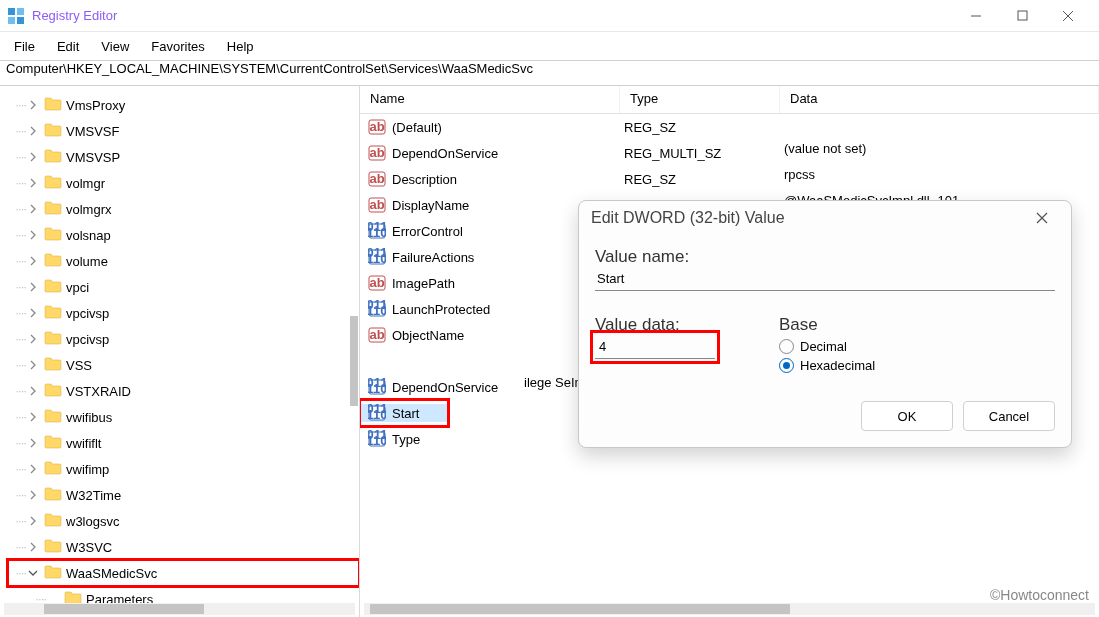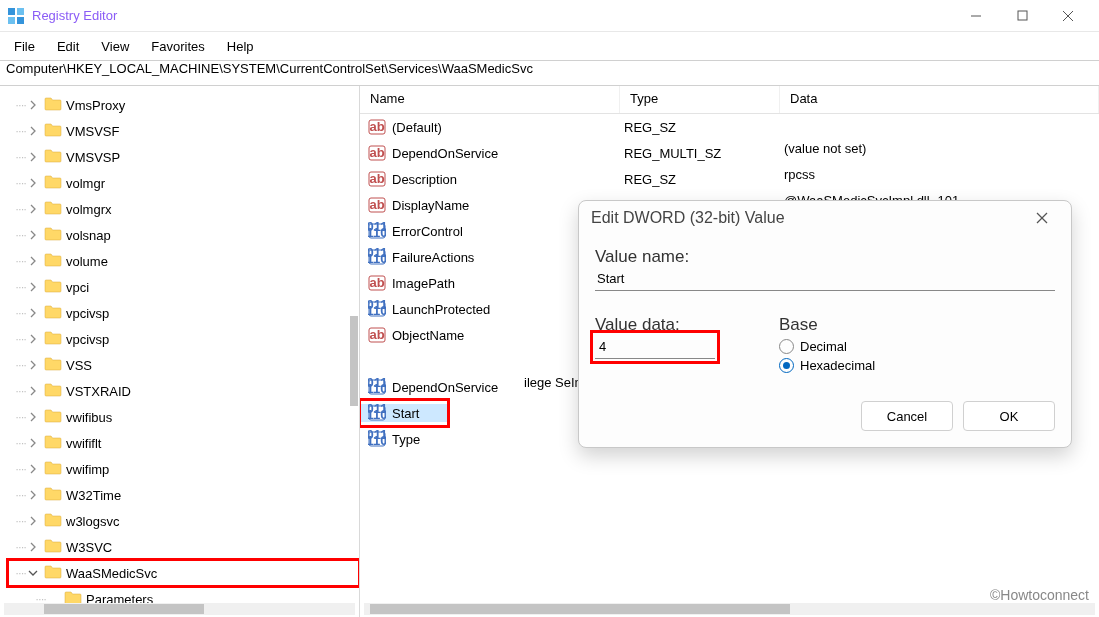--- a/index.html
+++ b/index.html
@@ -730,22 +730,22 @@
           <span class="radio"></span>
           <span>Decimal</span>
         </div>
         <div class="radio-row">
           <span class="radio checked"></span>
           <span>Hexadecimal</span>
         </div>
       </div>
     </div>
     <div class="dlg-buttons">
+      <div class="dlg-btn">OK</div>
       <div class="dlg-btn">Cancel</div>
-      <div class="dlg-btn">OK</div>
     </div>
   </div>
 </div>
 
 <div class="watermark">©Howtoconnect</div>
 
 <svg width="0" height="0" style="position:absolute">
   <symbol id="folder-icon" viewBox="0 0 18 14">
     <path d="M1 2 Q1 1 2 1 L7 1 L8.5 3 L16 3 Q17 3 17 4 L17 12 Q17 13 16 13 L2 13 Q1 13 1 12 Z" fill="#ffd867" stroke="#d9a93a" stroke-width="0.5"></path>
   </symbol>

